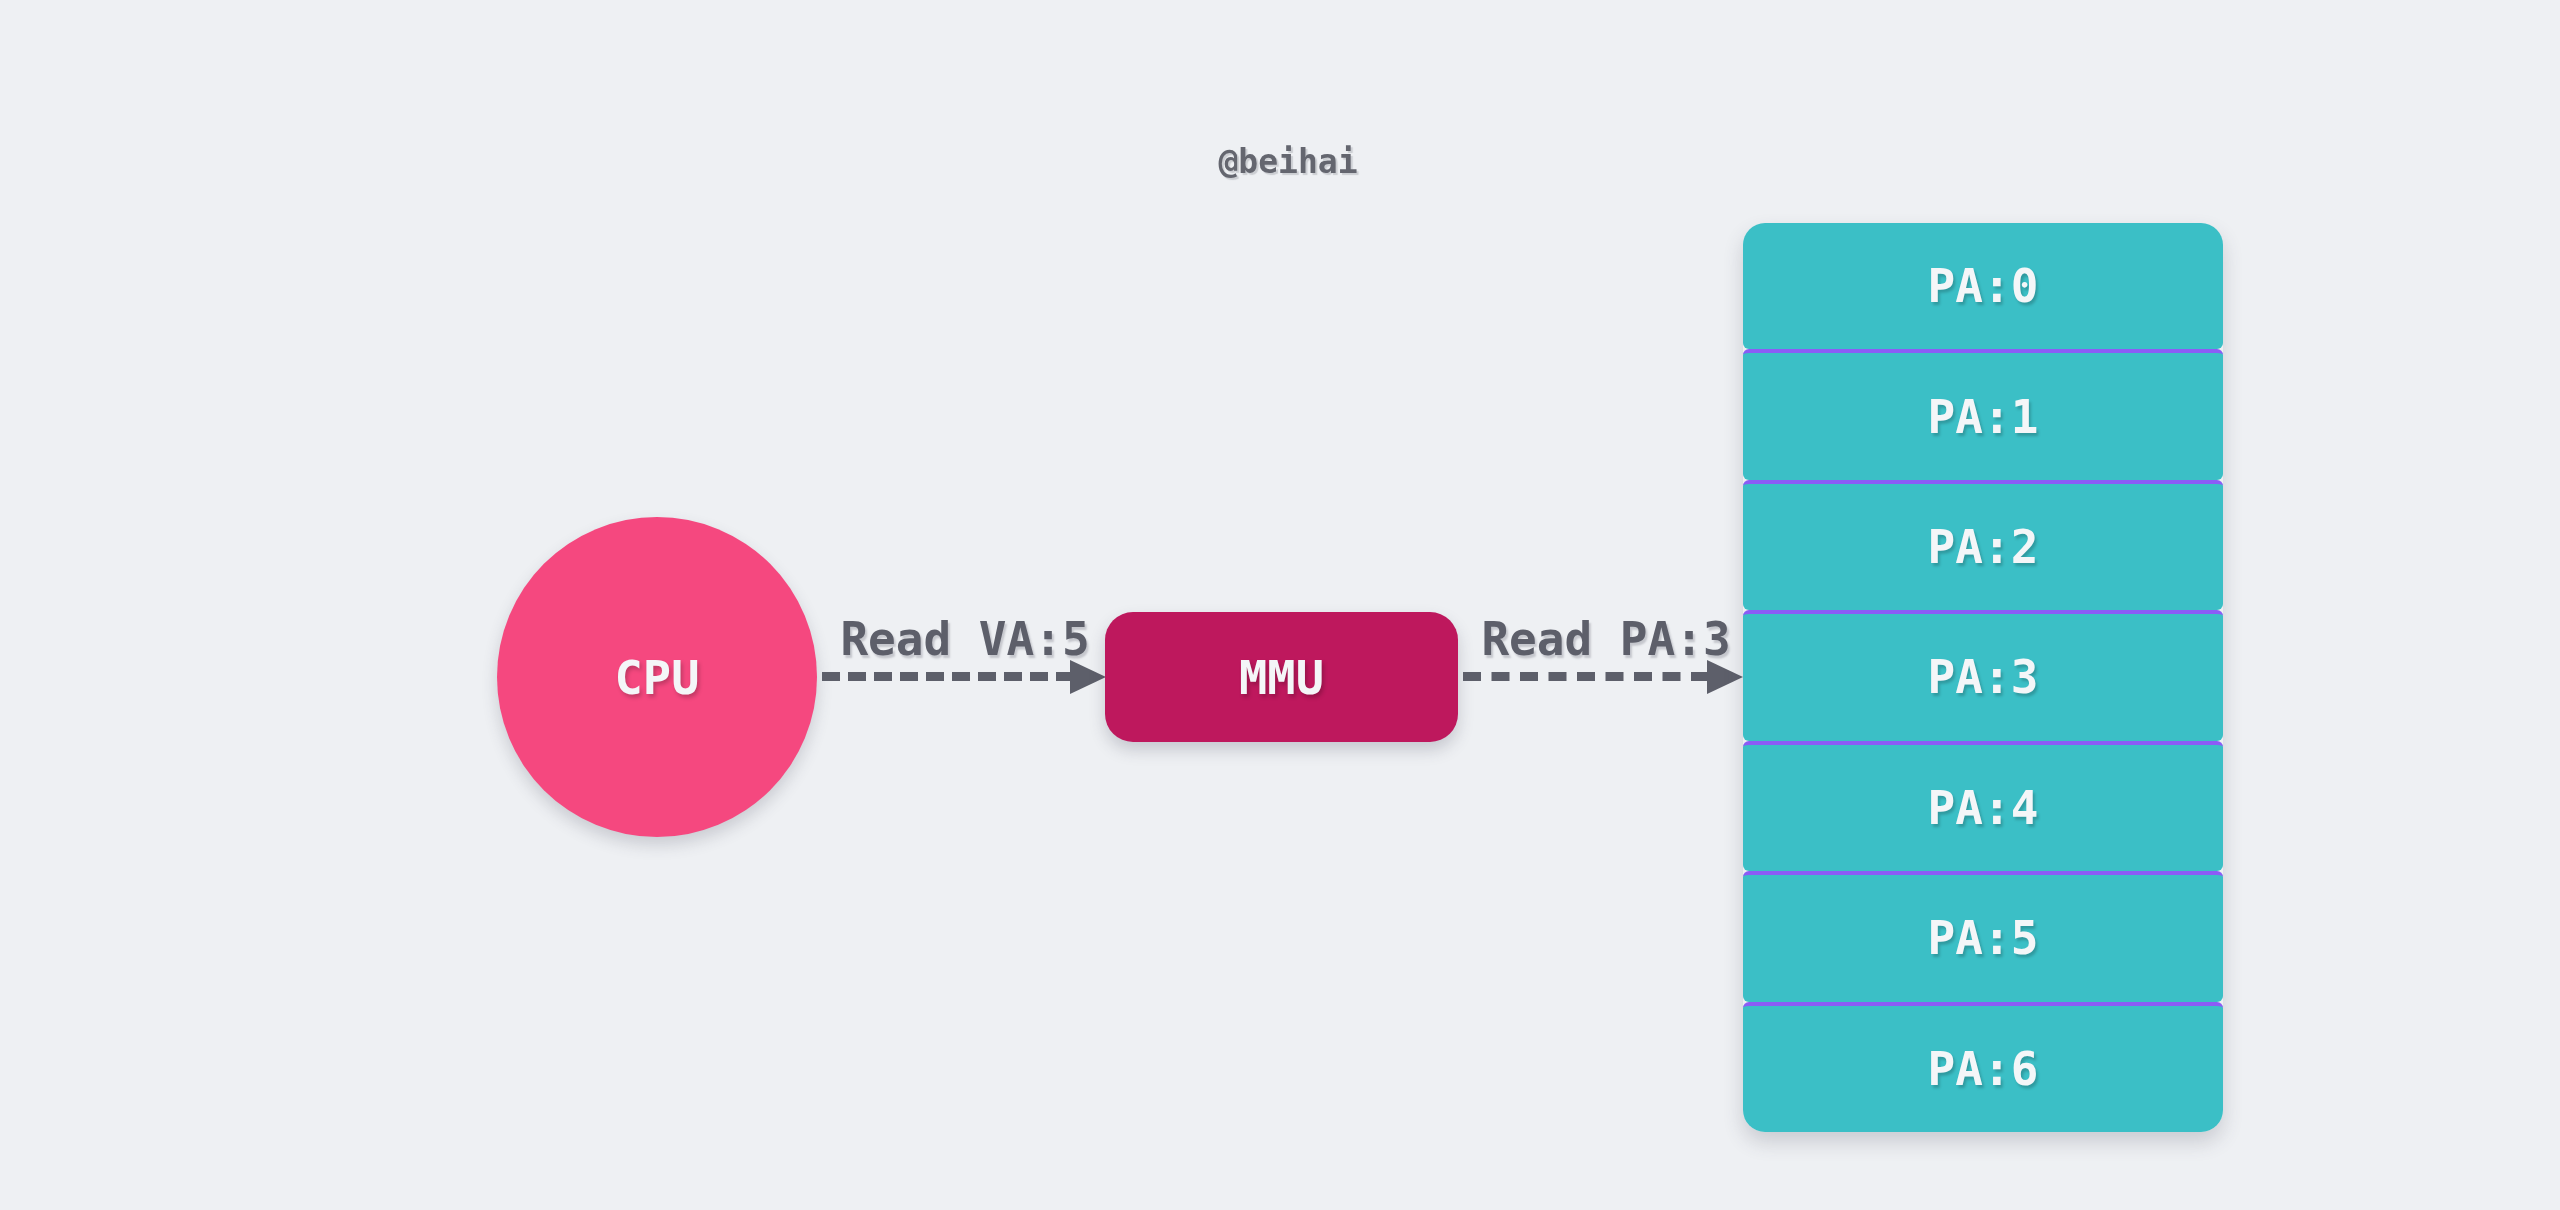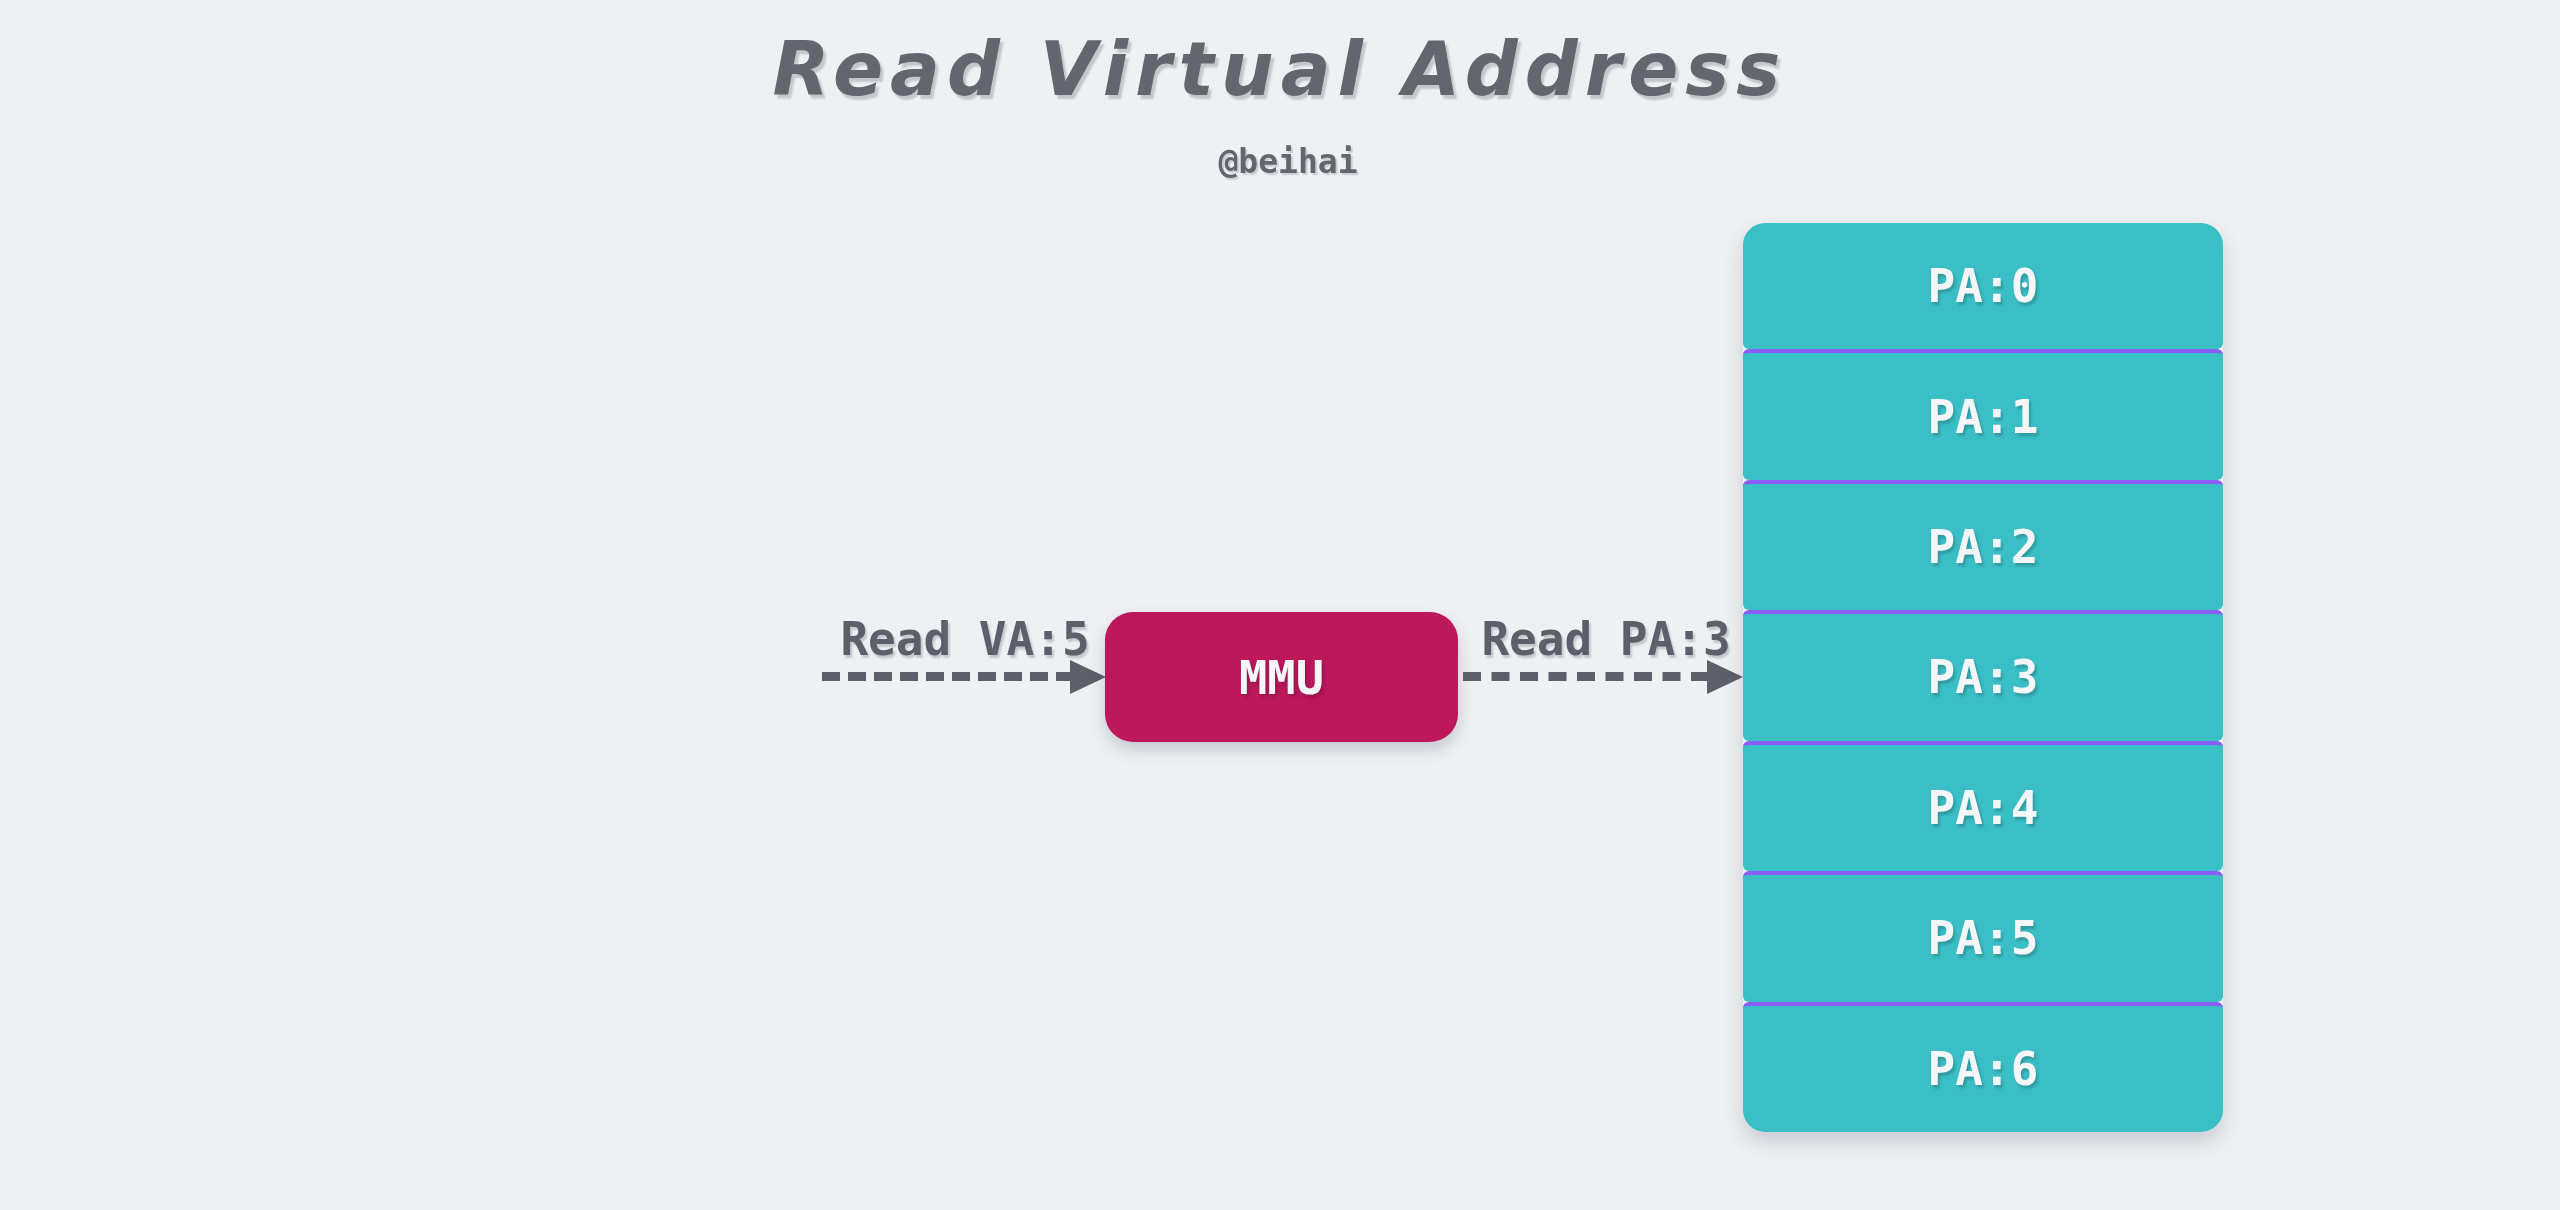--- a/index.html
+++ b/index.html
@@ -143,24 +143,26 @@
     font-weight: bold;
     font-size: 46px;
     text-shadow: 2px 3px 3px rgba(0,0,0,0.20);
   }
 </style>
 </head>
 <body>
 
 <div class="canvas">
 
-  <div class="title">Read Virtual Address</div>
 
   <div class="subtitle">@beihai</div>
 
+  <div class="cpu">
+    <span class="node-label">CPU</span>
+  </div>
 
   <div class="dash-line line-1"></div>
   <div class="arrowhead head-1"></div>
   <div class="edge-label edge-label-1">Read VA:5</div>
 
   <div class="mmu">
     <span class="node-label">MMU</span>
   </div>
 
   <div class="dash-line line-2"></div>

